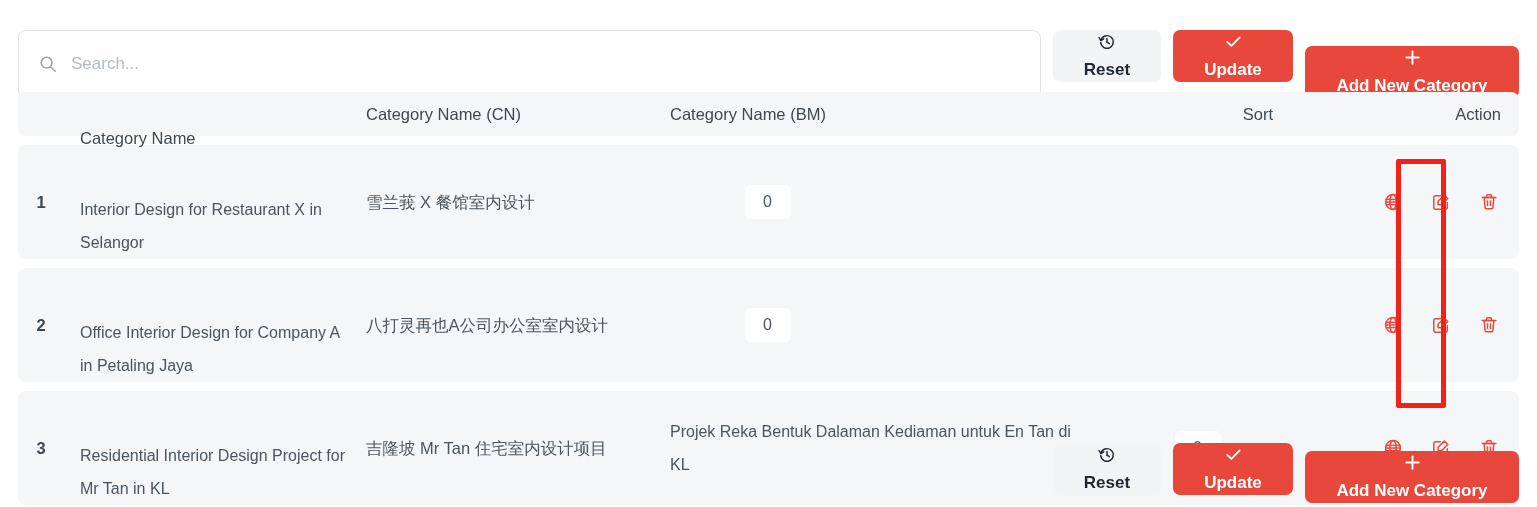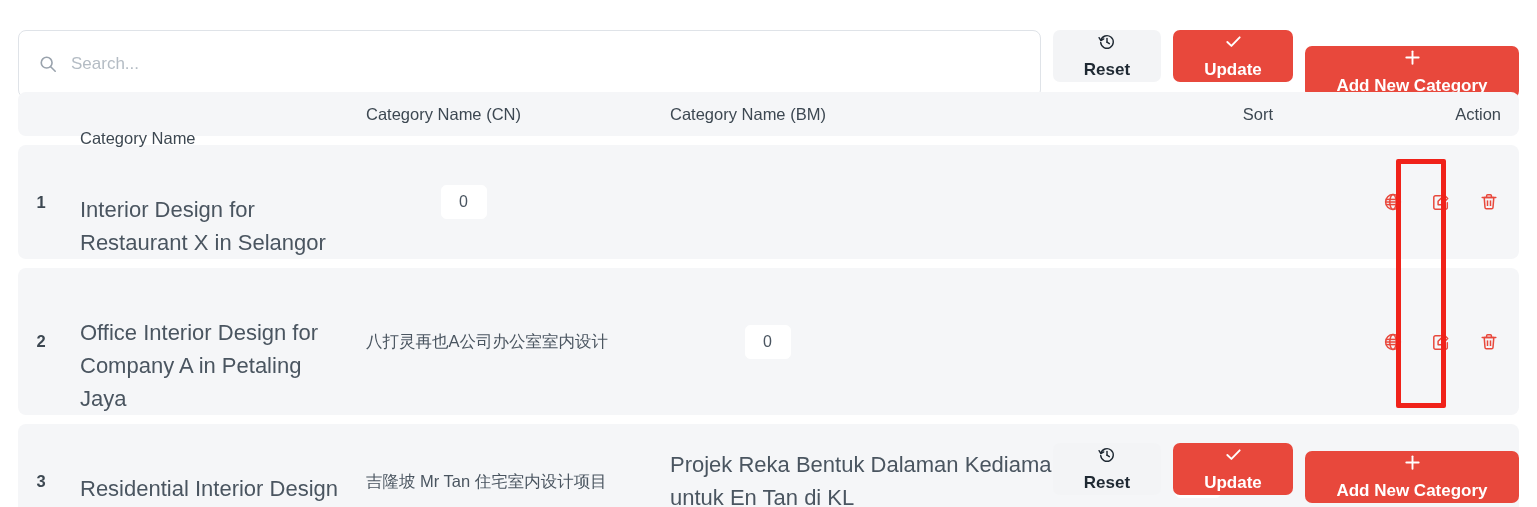--- a/index.html
+++ b/index.html
@@ -117,21 +117,21 @@
     font-size: 16.5px; color: #3d4852; font-weight: normal;
   }
   .thead .c-sort { justify-content: flex-end; padding-right: 22px; display: flex; }
   .thead .c-act  { justify-content: flex-end; padding-right: 18px; }
 
   .thead .c-name { padding-left: 16px; }
 
   .trow .c-name { padding-left: 16px; }
 
   .cell-text {
-    font-size: 22px;
+    font-size: 16px;
     color: #4a5560;
     line-height: 33px;
   }
   .cell-cn { font-size: 16.5px; color: #4a5560; line-height: 33px; }
   .rownum {
     font-size: 16.5px;
     color: #3d4852;
     font-weight: bold;
   }
 
@@ -237,20 +237,21 @@
       <div class="c-name">Category Name</div>
       <div class="c-cn">Category Name (CN)</div>
       <div class="c-bm">Category Name (BM)</div>
       <div class="c-sort">Sort</div>
       <div class="c-act">Action</div>
     </div>
 
     <div class="trow">
       <div class="c-num rownum">1</div>
       <div class="c-name cell-text">Interior Design for Restaurant X in Selangor</div>
+      <div class="c-cn cell-cn">雪兰莪 X 餐馆室内设计</div>
       <div class="c-sort">
         <input class="sort-input" type="text" value="0" style="">
       </div>
       <div class="c-act">
         <div class="act-icons">
           <span class="globe-slot">
             <button class="act-btn">
               <svg width="20" height="20" viewBox="0 0 20 20" fill="none" stroke="currentColor" stroke-width="1.5">
                 <circle cx="10" cy="10" r="7.4"></circle>
                 <ellipse cx="10" cy="10" rx="3.2" ry="7.4"></ellipse>

